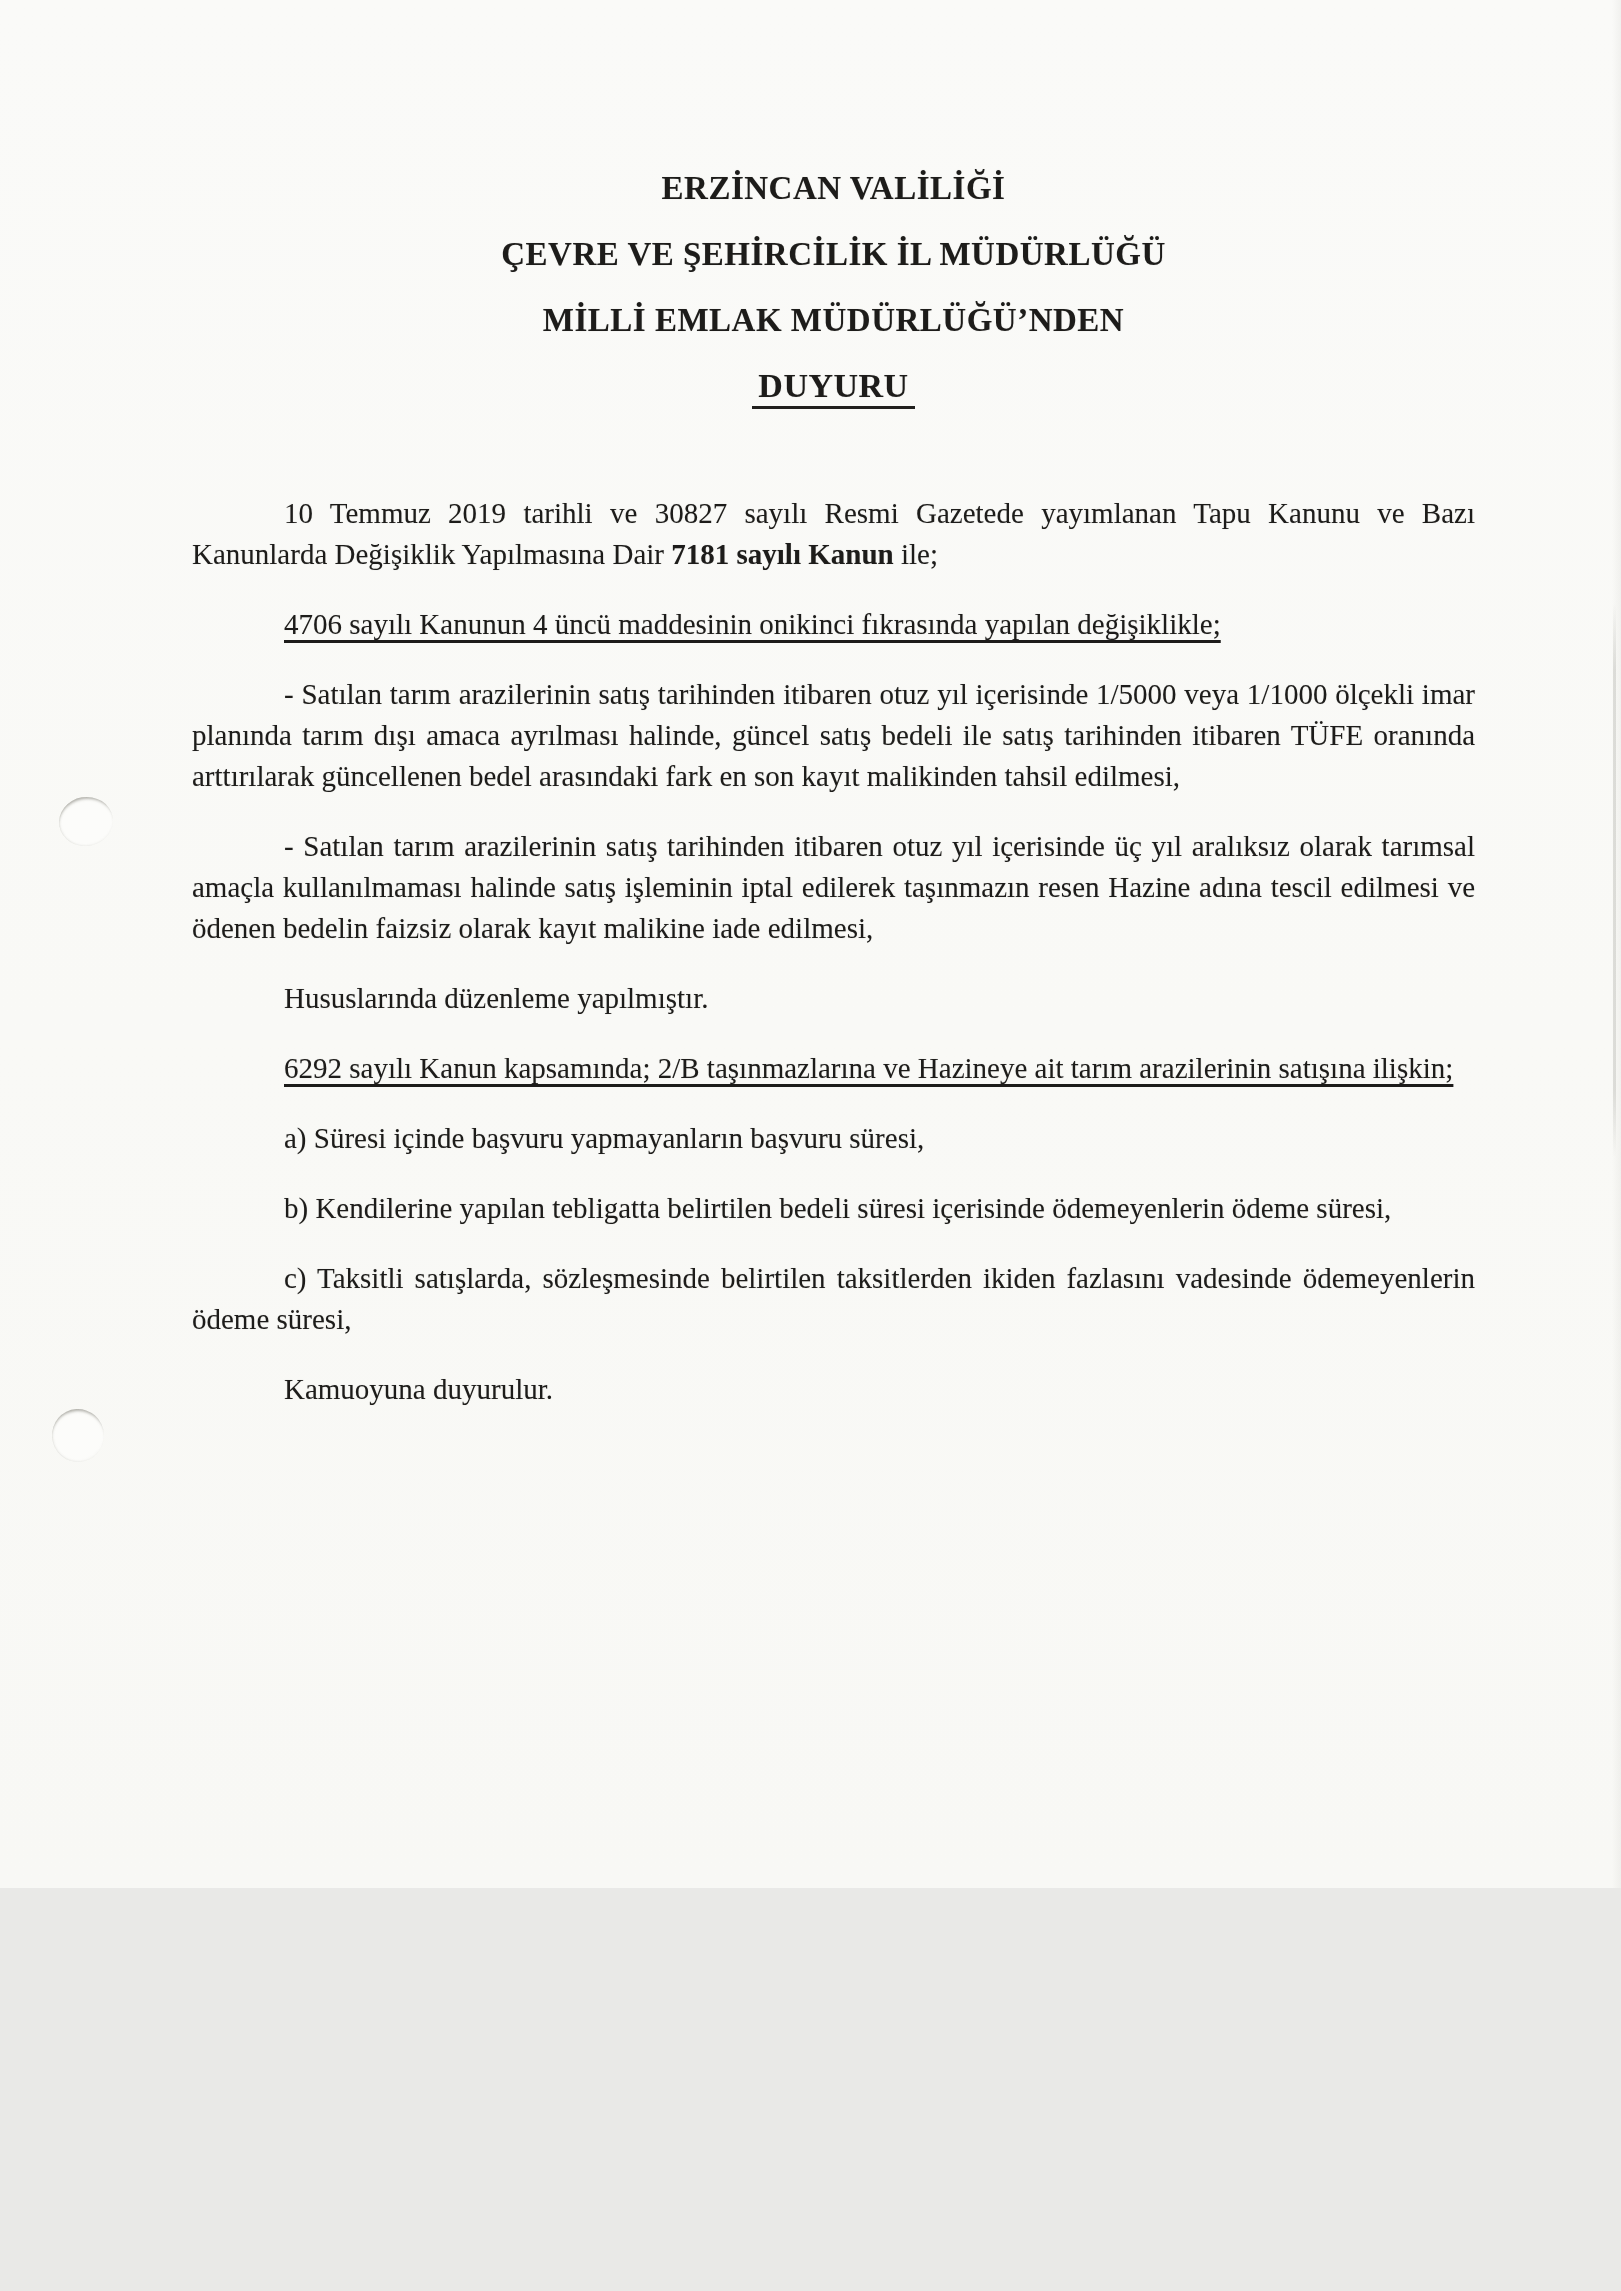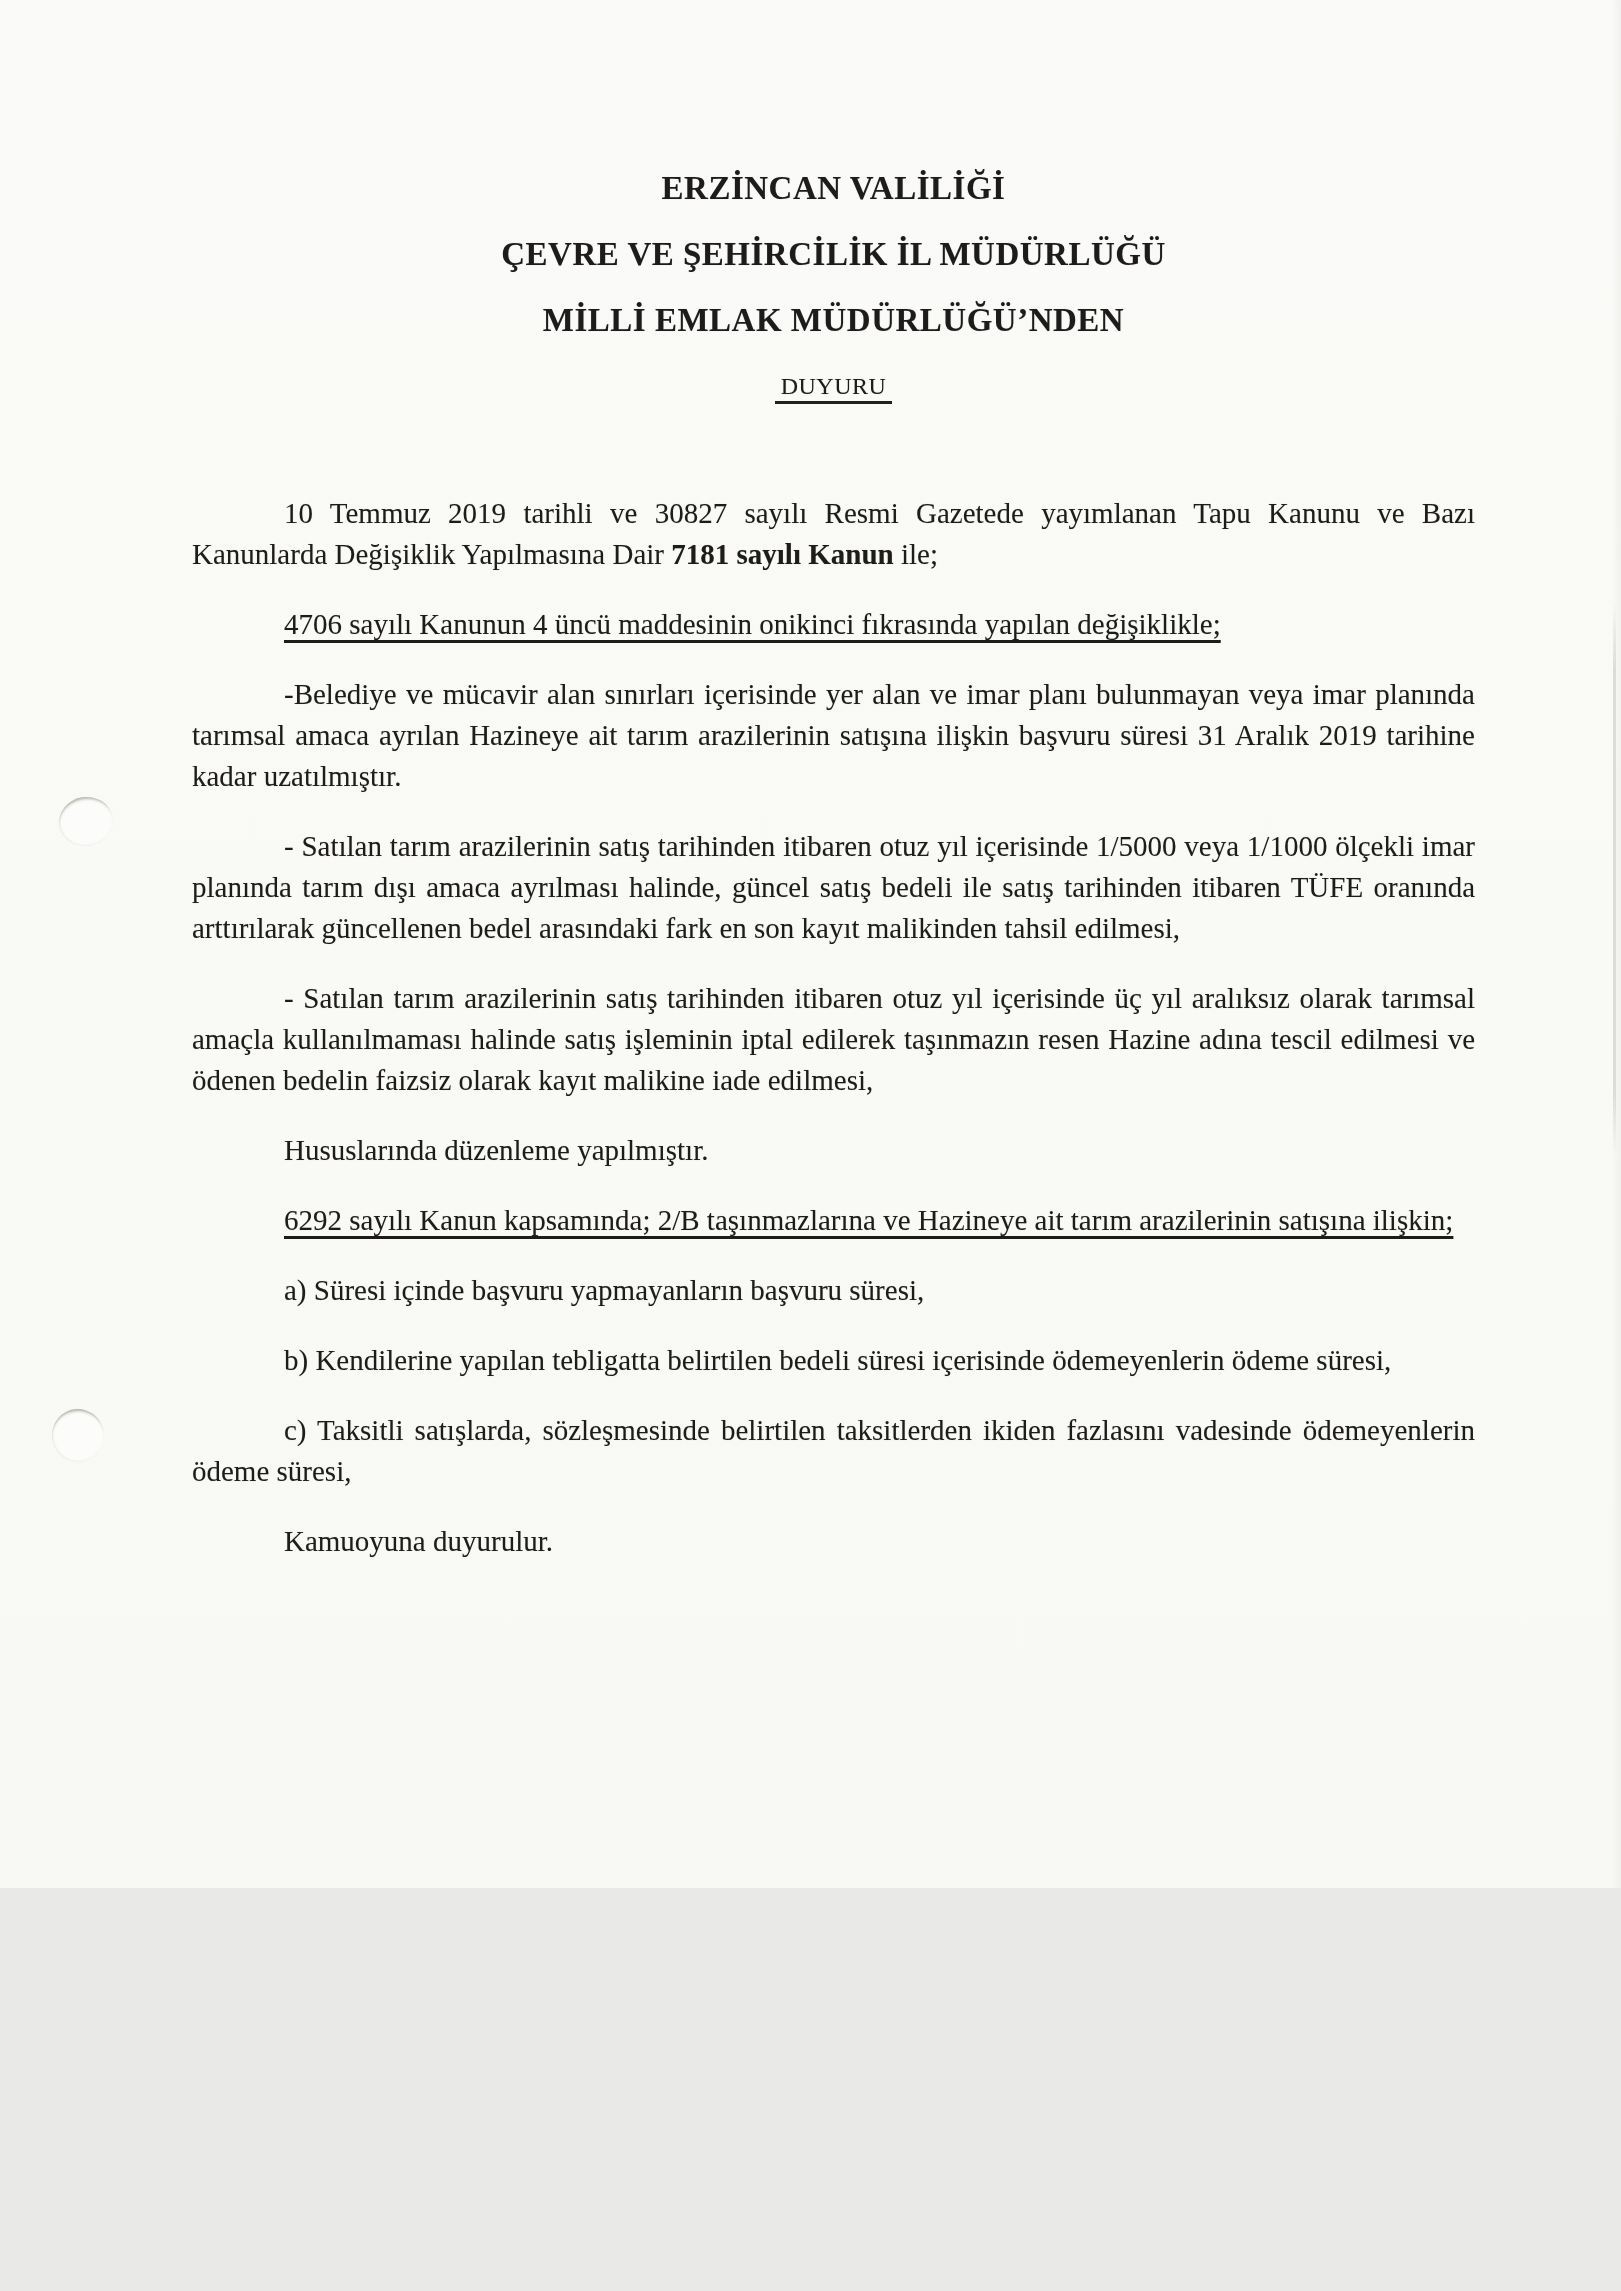--- a/index.html
+++ b/index.html
@@ -65,22 +65,22 @@
     text-align: center;
   }
   .h-line {
     font-size: 33px;
     font-weight: bold;
     line-height: 66px;
     letter-spacing: 0.5px;
     white-space: nowrap;
   }
   .doc-title-line {
-    font-size: 24px;
-    font-weight: normal;
+    font-size: 34px;
+    font-weight: bold;
     line-height: 66px;
     letter-spacing: 0.5px;
   }
   .doc-title-line .u-thick {
     border-bottom: 3.9px solid #21201e;
     padding: 0 5.9px 2px 5.9px;
   }
 
   .doc-body {
     margin-top: 74px;
@@ -123,21 +123,20 @@
       <span class="u-thick">DUYURU</span>
     </div>
   </header>
 
   <main class="doc-body doc-text">
 
     <p><span>10 Temmuz 2019 tarihli ve 30827 sayılı Resmi Gazetede yayımlanan Tapu Kanunu ve Bazı Kanunlarda Değişiklik Yapılmasına Dair </span><b>7181 sayılı Kanun</b><span> ile;</span></p>
 
     <p class="heading-bold"><span class="u">4706 sayılı Kanunun 4 üncü maddesinin onikinci fıkrasında yapılan değişiklikle;</span></p>
 
-    <p>-Belediye ve mücavir alan sınırları içerisinde yer alan ve imar planı bulunmayan veya imar planında tarımsal amaca ayrılan Hazineye ait tarım arazilerinin satışına ilişkin başvuru süresi 31 Aralık 2019 tarihine kadar uzatılmıştır.</p>
     <p>- Satılan tarım arazilerinin satış tarihinden itibaren otuz yıl içerisinde 1/5000 veya 1/1000 ölçekli imar planında tarım dışı amaca ayrılması halinde, güncel satış bedeli ile satış tarihinden itibaren TÜFE oranında arttırılarak güncellenen bedel arasındaki fark en son kayıt malikinden tahsil edilmesi,</p>
     <p>- Satılan tarım arazilerinin satış tarihinden itibaren otuz yıl içerisinde üç yıl aralıksız olarak tarımsal amaçla kullanılmaması halinde satış işleminin iptal edilerek taşınmazın resen Hazine adına tescil edilmesi ve ödenen bedelin faizsiz olarak kayıt malikine iade edilmesi,</p>
     <p>Hususlarında düzenleme yapılmıştır.</p>
 
     <p class="heading-bold"><span class="u">6292 sayılı Kanun kapsamında; 2/B taşınmazlarına ve Hazineye ait tarım arazilerinin satışına ilişkin;</span></p>
 
     <p>a) Süresi içinde başvuru yapmayanların başvuru süresi,</p>
     <p>b) Kendilerine yapılan tebligatta belirtilen bedeli süresi içerisinde ödemeyenlerin ödeme süresi,</p>
     <p>c) Taksitli satışlarda, sözleşmesinde belirtilen taksitlerden ikiden fazlasını vadesinde ödemeyenlerin ödeme süresi,</p>
 

